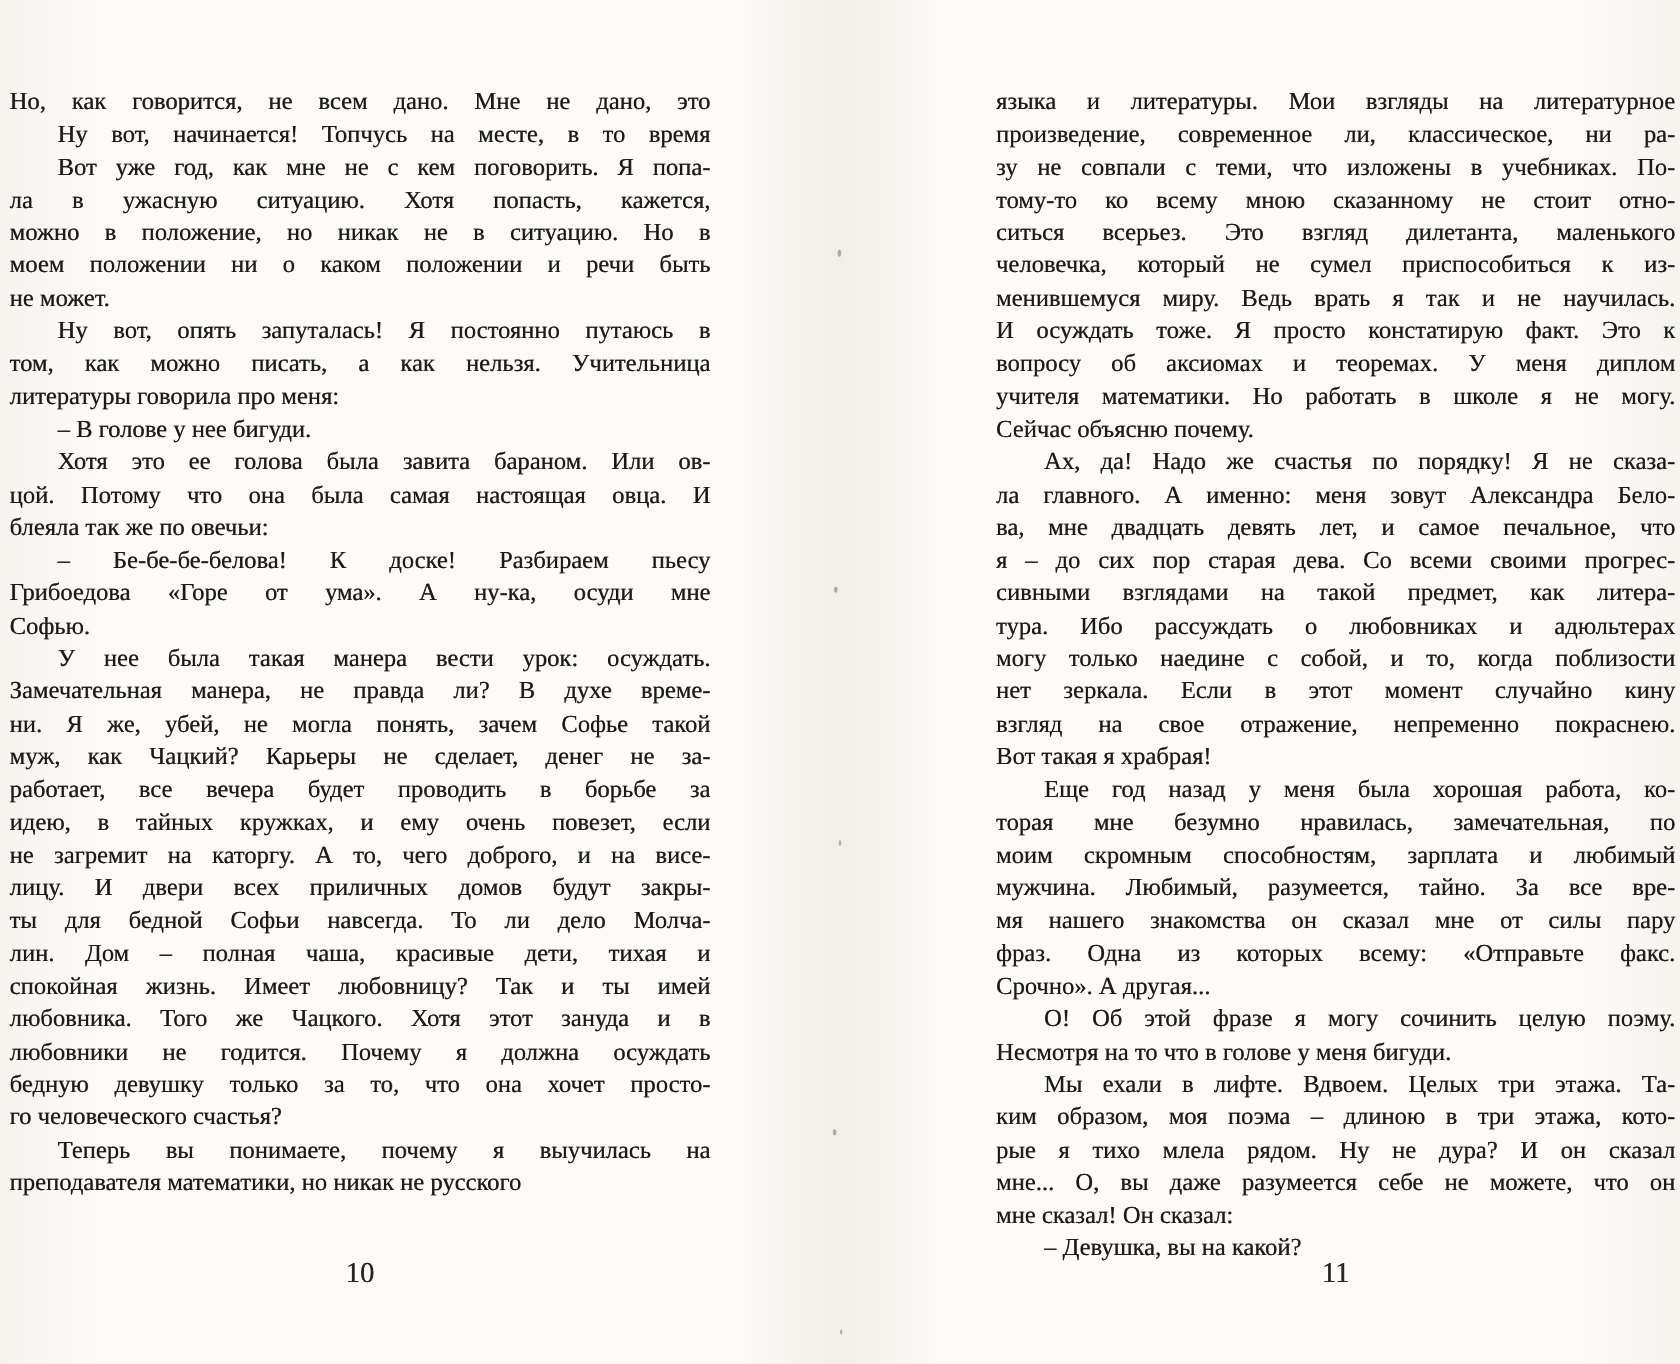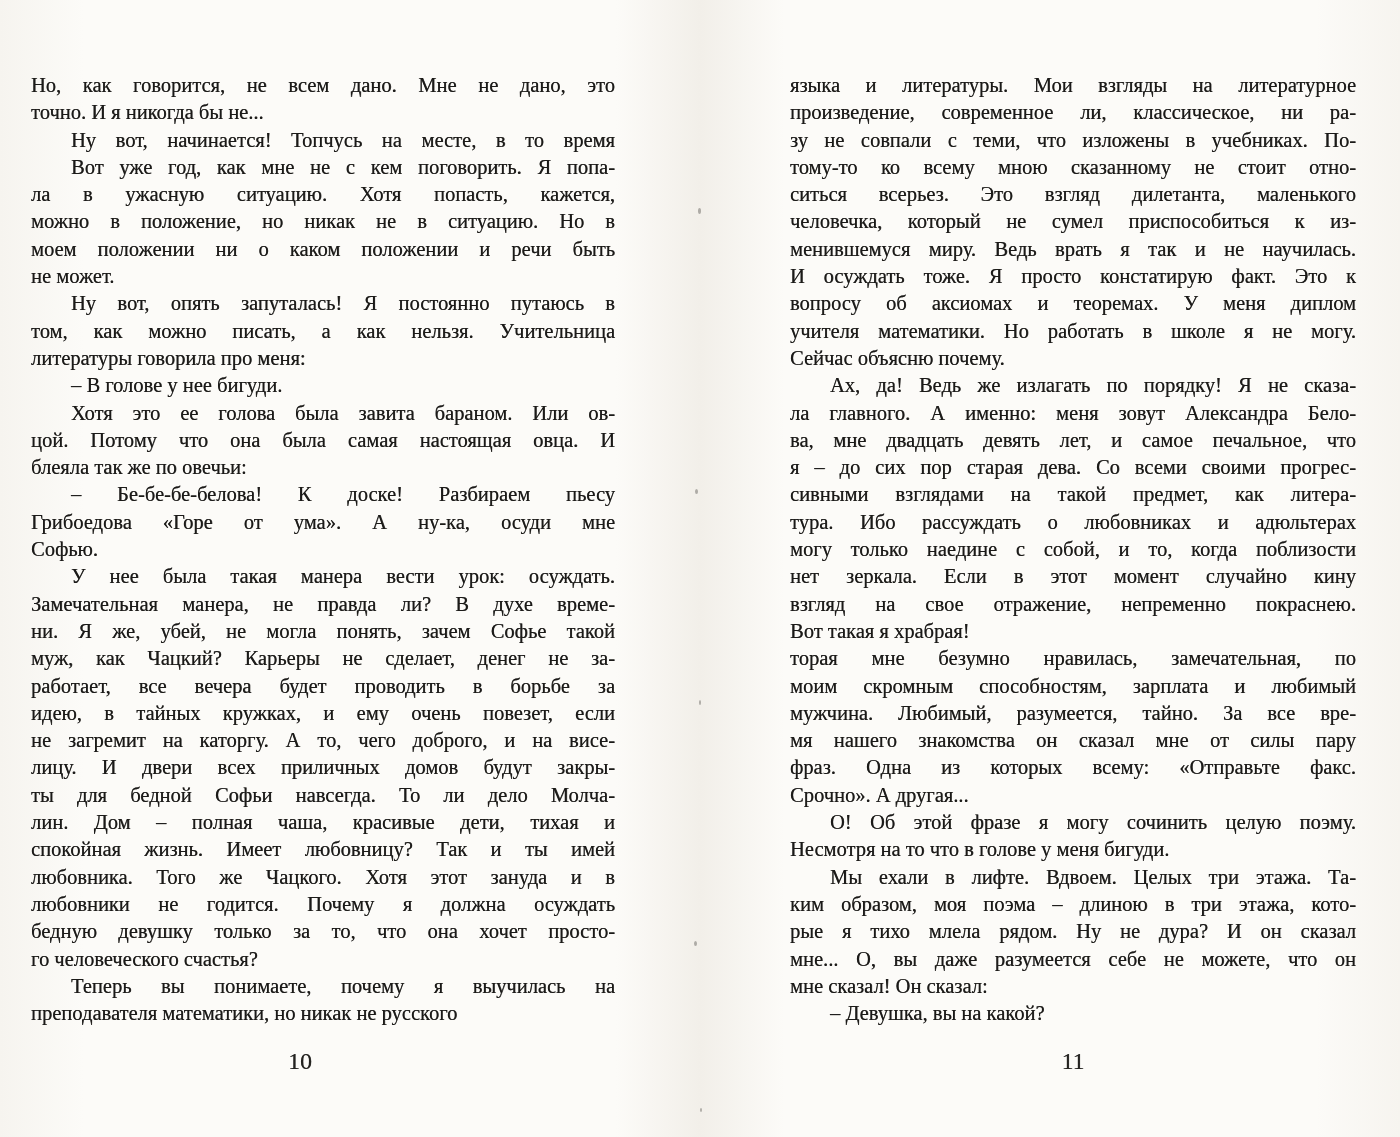--- a/index.html
+++ b/index.html
@@ -22,30 +22,30 @@
       #fcfbf8 44%, #f2efe9 50%, #fcfbf8 56%,
       #fcfbf8 94%, #f6f4ef 100%);
   }
   .page {
     position: absolute;
     top: 0;
     height: 1137px;
     width: 700px;
   }
   .page-left  { left: 0; }
-  .page-right { left: 660px; }
+  .page-right { left: 700px; }
   .text-block {
     position: absolute;
     top: 72px;
     color: #1b1a18;
     font-size: 20.5px;
     line-height: 27.3px;
     text-shadow: 0.3px 0 0 rgba(27,26,24,0.75);
   }
-  .page-left  .text-block { left: 8px;   width: 584px; margin-left: 23px; }
+  .page-left  .text-block { left: 8px;   width: 584px; }
   .page-right .text-block { left: 130px; width: 566px; }
   .line {
     height: 27.3px;
     text-align: justify;
     text-align-last: justify;
     white-space: normal;
     overflow: visible;
   }
   .line.last {
     text-align-last: left;
@@ -76,21 +76,20 @@
   .speck.s5 { left: 700px; top: 1108px; width: 2px; height: 4px; }
 </style>
 </head>
 <body>
 
 <div class="spread">
 
   <div class="page page-left">
     <div class="text-block" id="page-text-0">
         <div class="line">Но, как говорится, не всем дано. Мне не дано, это</div>
-        <div class="line last">точно. И я никогда бы не...</div>
         <div class="line indent">Ну вот, начинается! Топчусь на месте, в то время</div>
         <div class="line indent">Вот уже год, как мне не с кем поговорить. Я попа-</div>
         <div class="line">ла в ужасную ситуацию. Хотя попасть, кажется,</div>
         <div class="line">можно в положение, но никак не в ситуацию. Но в</div>
         <div class="line">моем положении ни о каком положении и речи быть</div>
         <div class="line last">не может.</div>
         <div class="line indent">Ну вот, опять запуталась! Я постоянно путаюсь в</div>
         <div class="line">том, как можно писать, а как нельзя. Учительница</div>
         <div class="line last">литературы говорила про меня:</div>
         <div class="line last indent">– В голове у нее бигуди.</div>
@@ -133,30 +132,31 @@
         <div class="line">произведение, современное ли, классическое, ни ра-</div>
         <div class="line">зу не совпали с теми, что изложены в учебниках. По-</div>
         <div class="line">тому-то ко всему мною сказанному не стоит отно-</div>
         <div class="line">ситься всерьез. Это взгляд дилетанта, маленького</div>
         <div class="line">человечка, который не сумел приспособиться к из-</div>
         <div class="line">менившемуся миру. Ведь врать я так и не научилась.</div>
         <div class="line">И осуждать тоже. Я просто констатирую факт. Это к</div>
         <div class="line">вопросу об аксиомах и теоремах. У меня диплом</div>
         <div class="line">учителя математики. Но работать в школе я не могу.</div>
         <div class="line last">Сейчас объясню почему.</div>
-        <div class="line indent">Ах, да! Ведь же излагать по порядку! Я не сказа-</div>
+        <div class="line indent">Ах, да! Надо же счастья по порядку! Я не сказа-</div>
         <div class="line">ла главного. А именно: меня зовут Александра Бело-</div>
         <div class="line">ва, мне двадцать девять лет, и самое печальное, что</div>
         <div class="line">я – до сих пор старая дева. Со всеми своими прогрес-</div>
         <div class="line">сивными взглядами на такой предмет, как литера-</div>
         <div class="line">тура. Ибо рассуждать о любовниках и адюльтерах</div>
         <div class="line">могу только наедине с собой, и то, когда поблизости</div>
         <div class="line">нет зеркала. Если в этот момент случайно кину</div>
         <div class="line">взгляд на свое отражение, непременно покраснею.</div>
         <div class="line last">Вот такая я храбрая!</div>
+        <div class="line indent">Еще год назад у меня была хорошая работа, ко-</div>
         <div class="line">торая мне безумно нравилась, замечательная, по</div>
         <div class="line">моим скромным способностям, зарплата и любимый</div>
         <div class="line">мужчина. Любимый, разумеется, тайно. За все вре-</div>
         <div class="line">мя нашего знакомства он сказал мне от силы пару</div>
         <div class="line">фраз. Одна из которых всему: «Отправьте факс.</div>
         <div class="line last">Срочно». А другая...</div>
         <div class="line indent">О! Об этой фразе я могу сочинить целую поэму.</div>
         <div class="line last">Несмотря на то что в голове у меня бигуди.</div>
         <div class="line indent">Мы ехали в лифте. Вдвоем. Целых три этажа. Та-</div>
         <div class="line">ким образом, моя поэма – длиною в три этажа, кото-</div>

